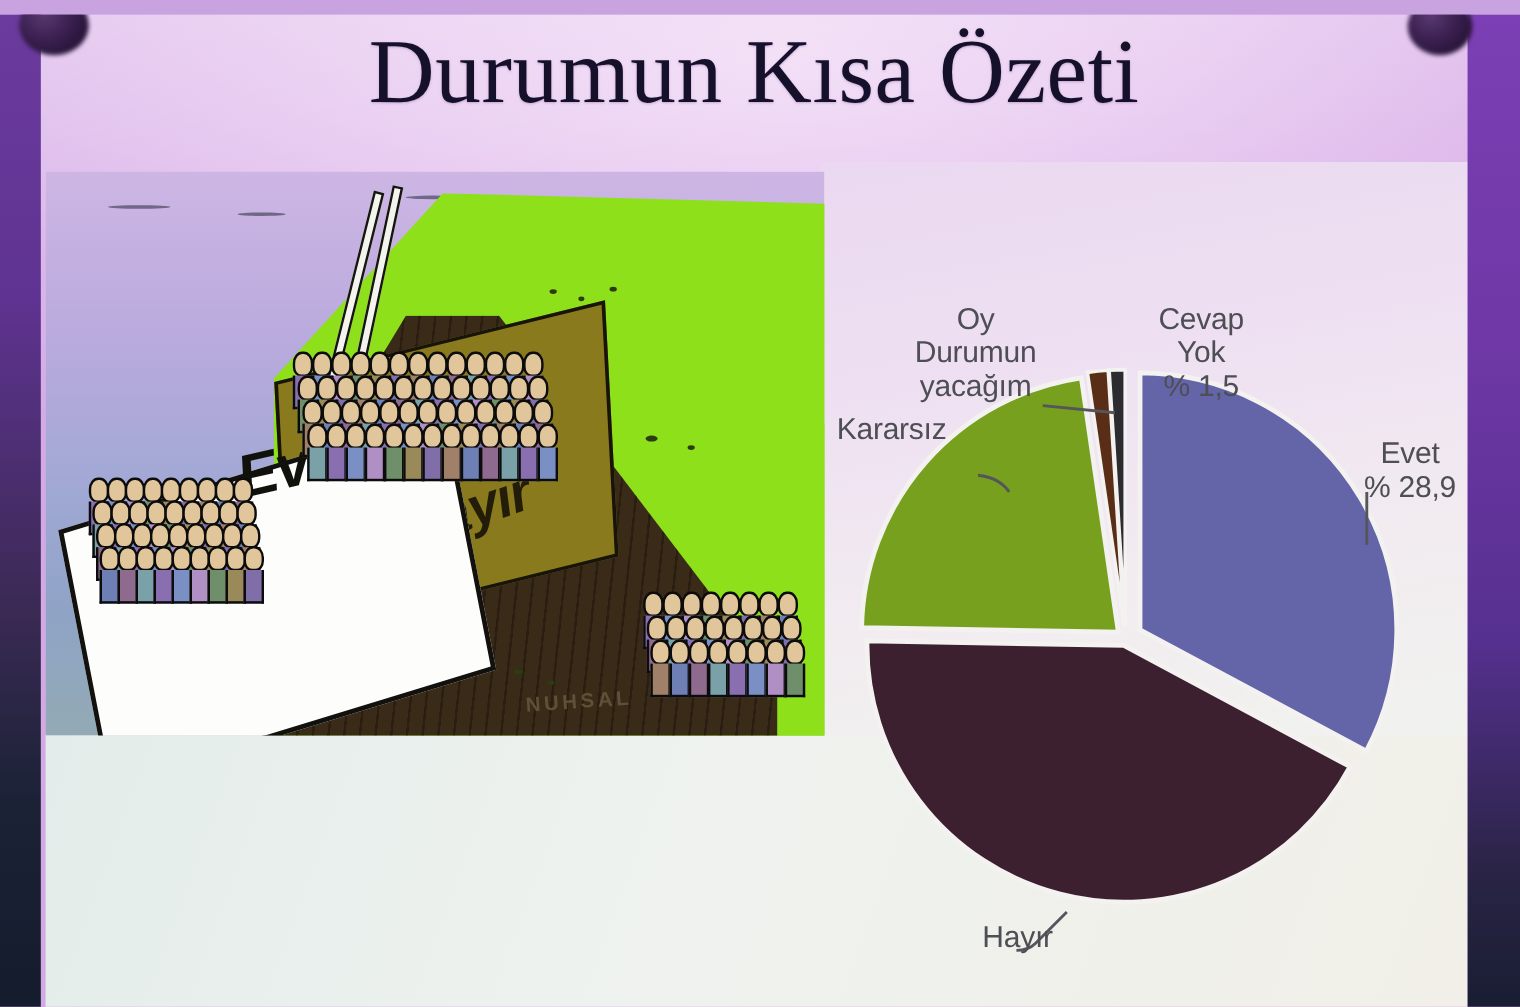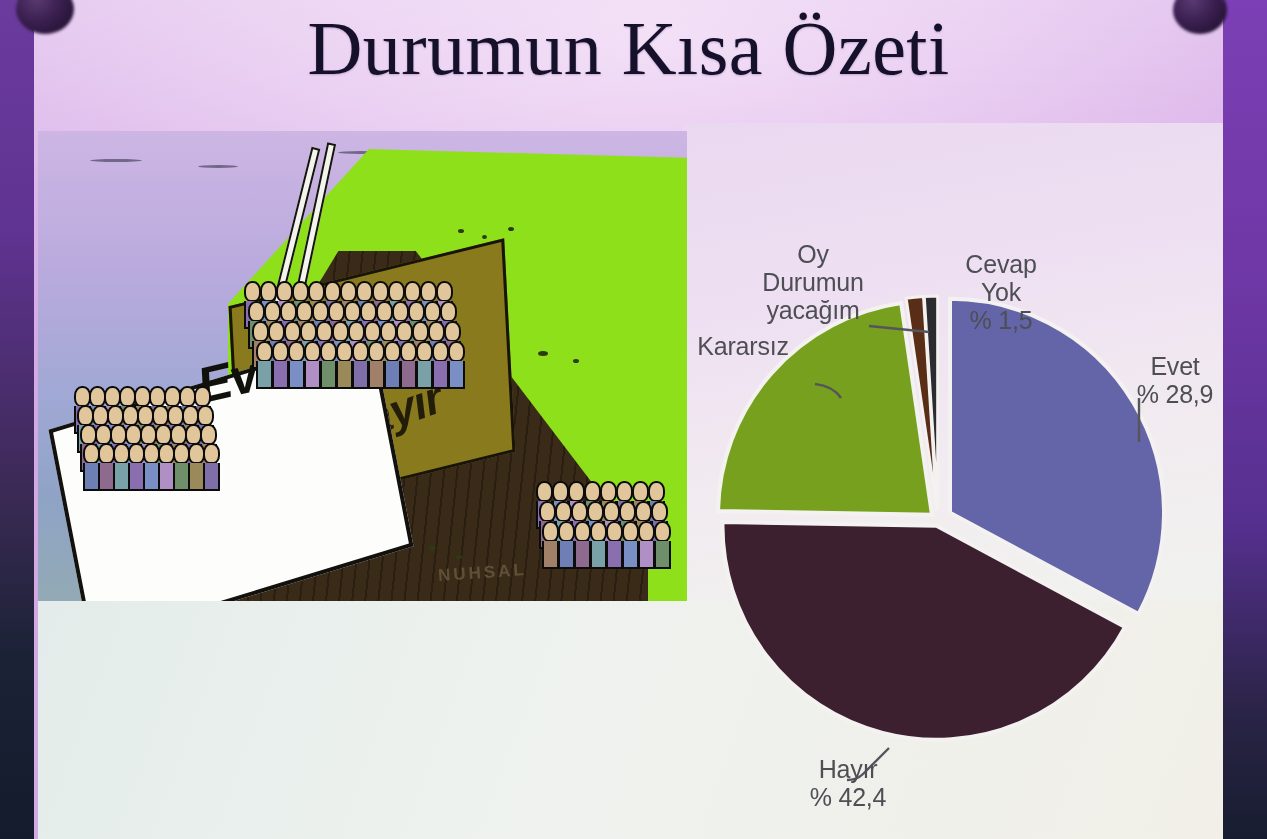--- a/index.html
+++ b/index.html
@@ -2,21 +2,21 @@
 <html><head>
 <meta charset="utf-8">
 <style>
   html,body{margin:0;padding:0;}
   body{
     width:1267px;height:839px;overflow:hidden;position:relative;
     font-family:"Liberation Sans",sans-serif;
     background:#c9a3e0;
   }
   
-  #stage{position:absolute;inset:0;overflow:hidden;}
+  #stage{position:absolute;inset:0;overflow:hidden;margin-top:12px;}
 
   .wall-left{
     position:absolute;left:0;top:0;width:34px;height:839px;
     background:linear-gradient(180deg,#6b3b9e 0%,#5f3391 28%,#3c2a56 58%,#1b2236 78%,#141b2c 100%);
     z-index:6;
   }
   .wall-right{
     position:absolute;right:0;top:0;width:44px;height:839px;
     background:linear-gradient(180deg,#7c3fb5 0%,#6d37a4 35%,#563090 62%,#2a2446 85%,#171d30 100%);
     z-index:6;
@@ -138,21 +138,21 @@
   .chart{position:absolute;left:649px;top:130px;width:540px;height:709px;z-index:5;}
   .chart svg{position:absolute;left:0;top:0;}
   .lbl{
     position:absolute;
     font-family:"Liberation Sans",sans-serif;
     color:#4e4e55;font-size:25px;line-height:1.12;text-align:center;
     letter-spacing:-.2px;
   }
   .lbl .pct{display:block;}
   .lbl-oy{left:48px;top:110px;width:164px;}
-  .lbl-cevap{left:248px;top:120px;width:140px;}
+  .lbl-cevap{left:248px;top:110px;width:140px;}
   .lbl-kararsiz{left:-20px;top:202px;width:160px;}
   .lbl-evet{left:424px;top:222px;width:136px;}
   .lbl-hayir{left:70px;top:625px;width:190px;}
 </style>
 </head>
 <body>
 
 <div id="stage">
 
   <div class="slide">
@@ -690,21 +690,20 @@
         <span>Kararsız</span>
       </div>
 
       <div class="lbl lbl-evet">
         <span>Evet</span>
         <span class="pct">% 28,9</span>
       </div>
 
       <div class="lbl lbl-hayir">
         <span>Hayır</span>
-        <span class="pct">% 42,4</span>
       </div>
     </div>
 
     <div class="slide-sheen"></div>
   </div>
 
   <div class="wall-left"></div>
   <div class="wall-right"></div>
   <div class="pin left"></div>
   <div class="pin right"></div>

